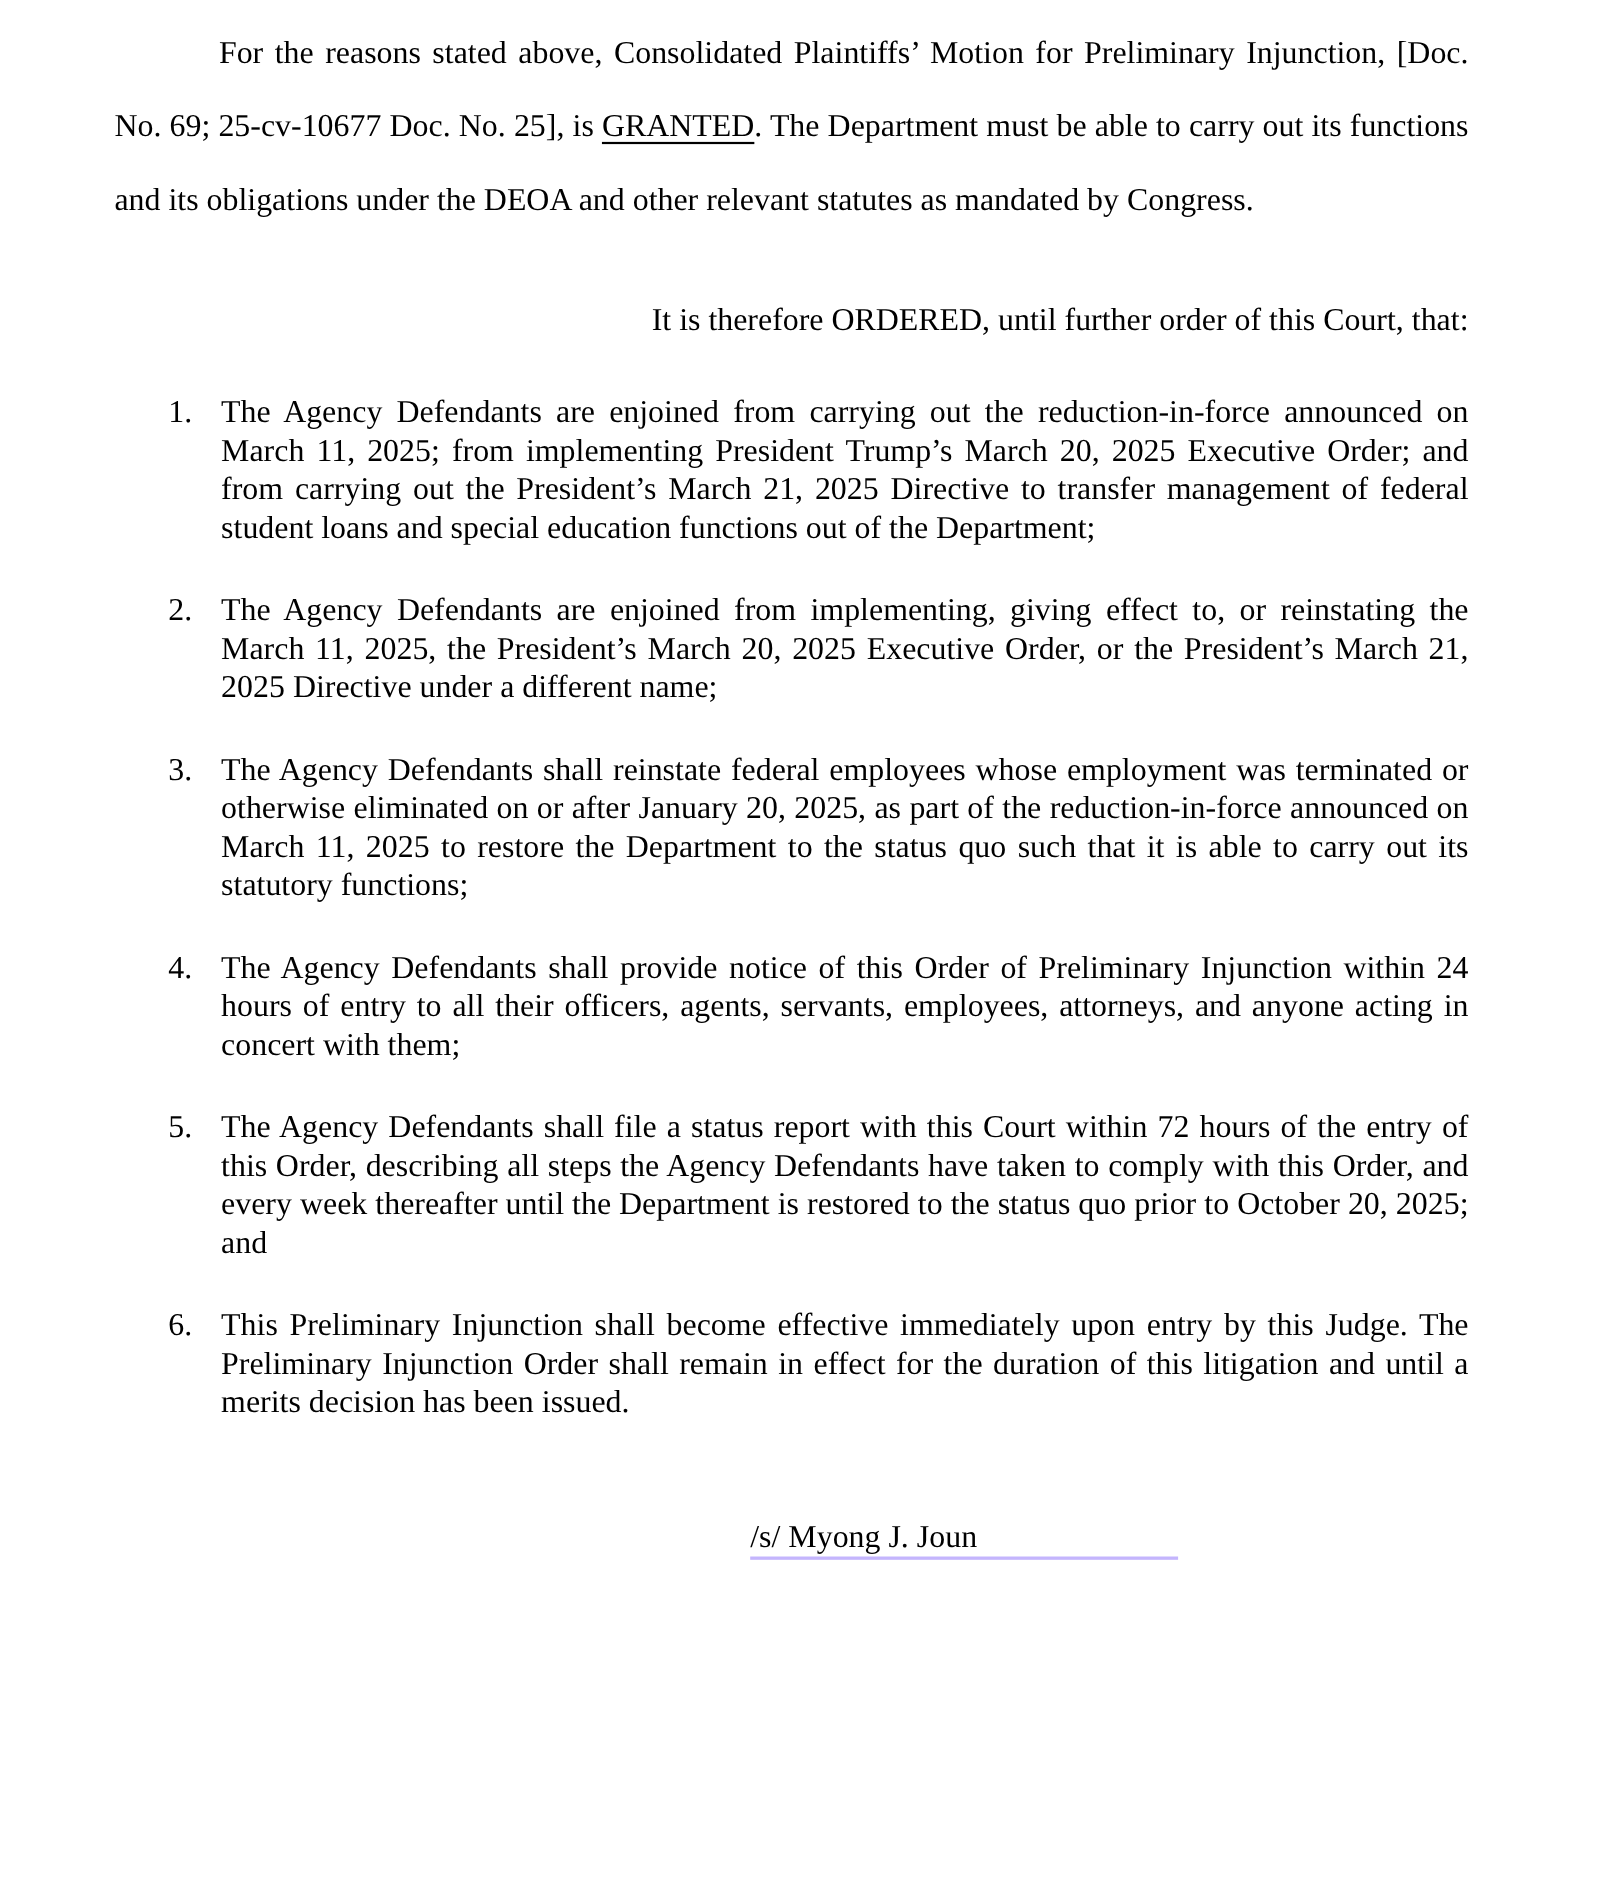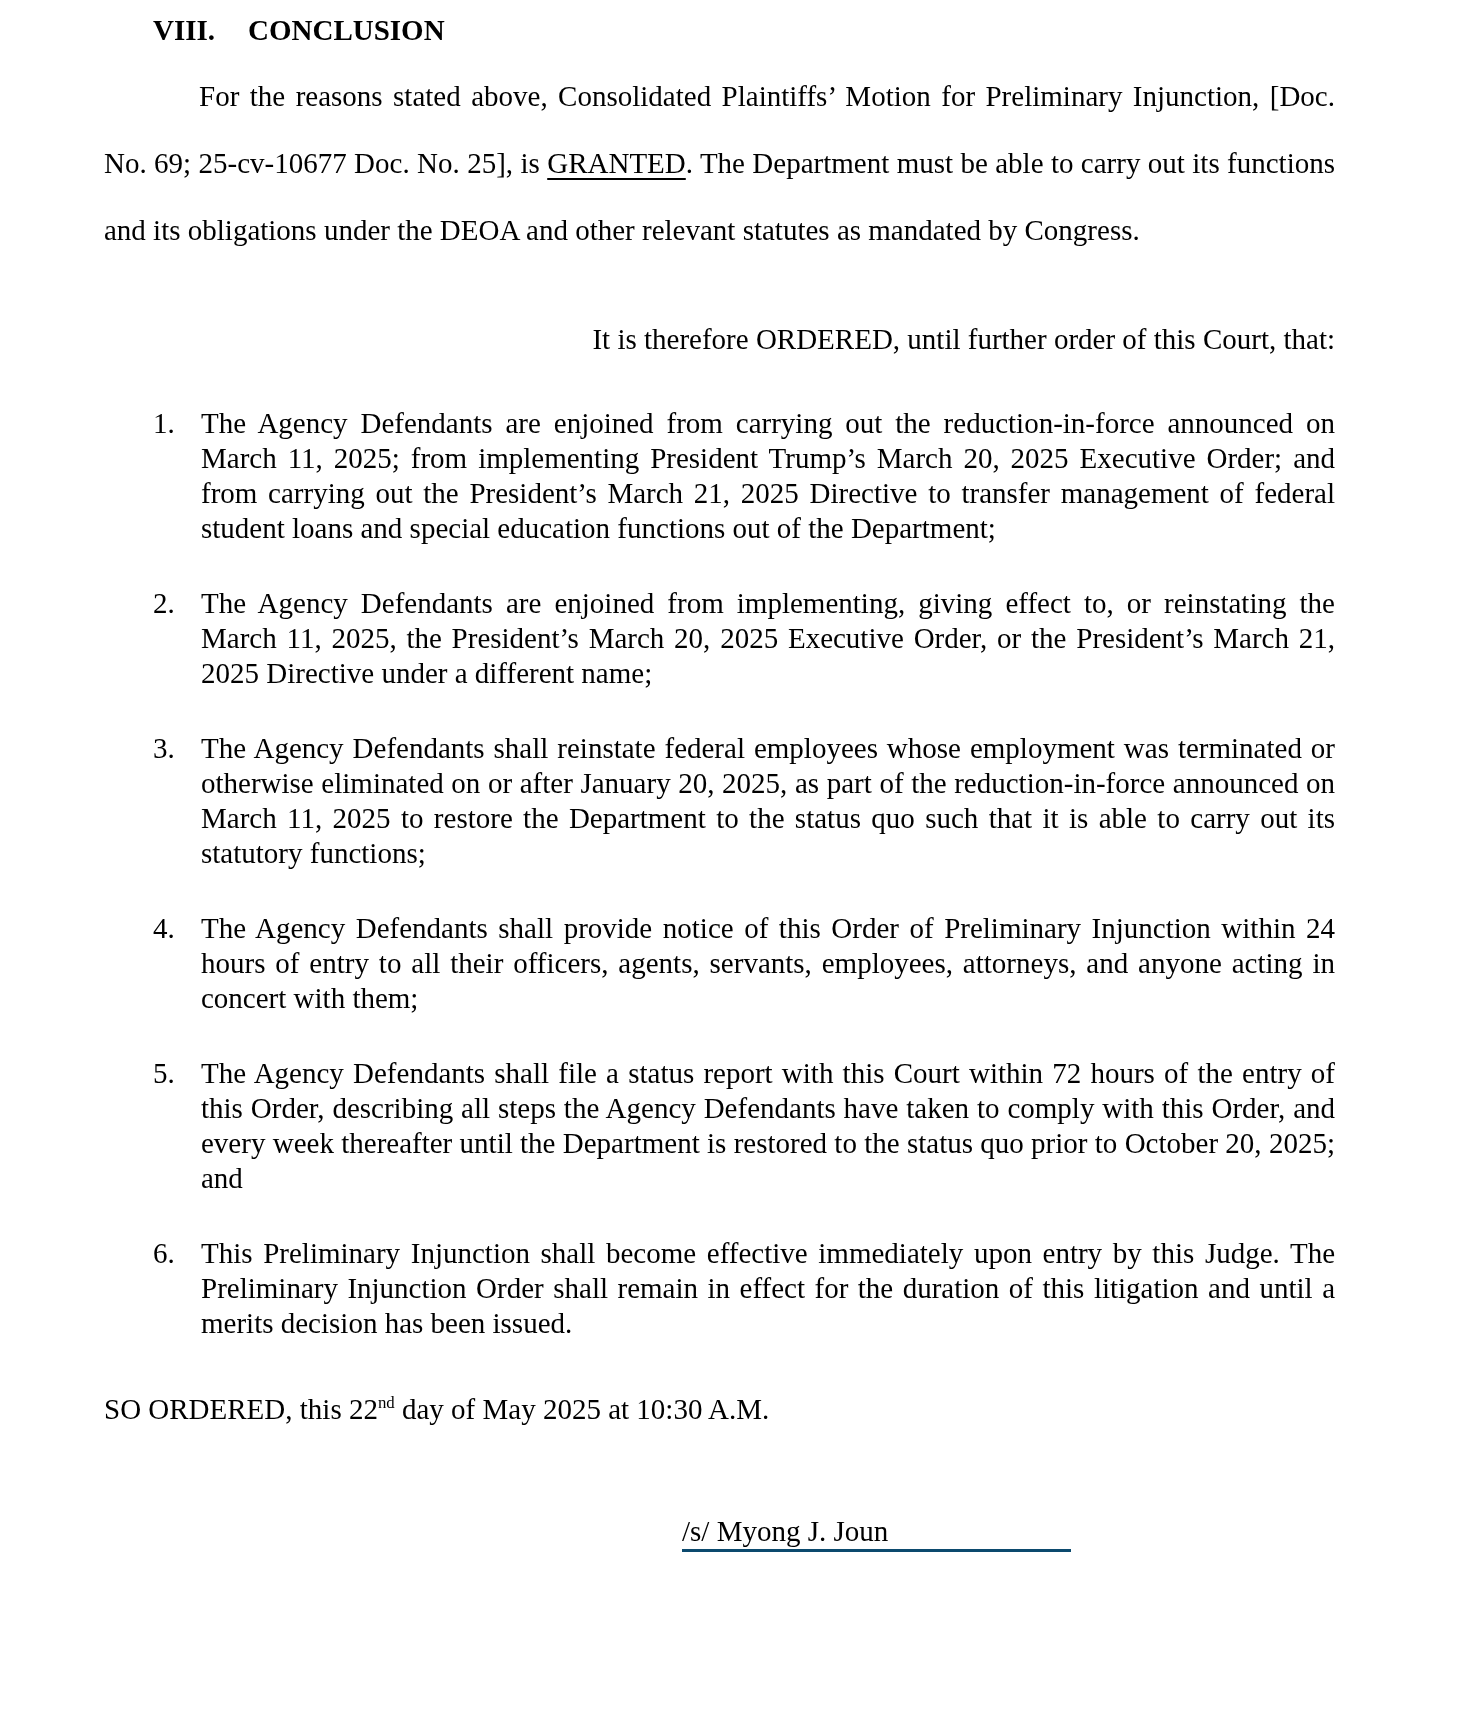--- a/index.html
+++ b/index.html
@@ -75,35 +75,32 @@
     line-height: 0;
   }
   .sig-block {
     margin-top: 87px;
     margin-left: 578px;
     line-height: 35px;
   }
   .sig-line {
     display: inline-block;
     width: 389px;
-    border-bottom: 3px solid #0c4a6e;
+    border-bottom: 3px solid #c4b5fd;
     white-space: nowrap;
   }
   .sig-title {
     margin-top: 4px;
   }
 </style>
 </head>
 <body>
 
 <div class="page">
 
-  <div class="heading">
-    <span class="hnum">VIII.</span><span>CONCLUSION</span>
-  </div>
 
   <div class="para-intro">
     <span>For the reasons stated above, Consolidated Plaintiffs’ Motion for Preliminary Injunction, [Doc. No. 69; 25-cv-10677 Doc. No. 25], is </span><span class="granted">GRANTED</span><span>.  The Department must be able to carry out its functions and its obligations under the DEOA and other relevant statutes as mandated by Congress.</span>
   </div>
 
   <div class="para-order-intro">It is therefore ORDERED, until further order of this Court, that:</div>
 
   <div class="olist">
 
     <div class="oitem">
@@ -131,21 +128,18 @@
       <div class="txt">The Agency Defendants shall file a status report with this Court within 72 hours of the entry of this Order, describing all steps the Agency Defendants have taken to comply with this Order, and every week thereafter until the Department is restored to the status quo prior to October 20, 2025; and</div>
     </div>
 
     <div class="oitem">
       <div class="num">6.</div>
       <div class="txt">This Preliminary Injunction shall become effective immediately upon entry by this Judge. The Preliminary Injunction Order shall remain in effect for the duration of this litigation and until a merits decision has been issued.</div>
     </div>
 
   </div>
 
-  <div class="so-ordered">
-    <span>SO ORDERED, this 22</span><sup>nd</sup><span> day of May 2025 at 10:30 A.M.</span>
-  </div>
 
   <div class="sig-block">
     <span class="sig-line"><span>/s/ Myong J. Joun</span></span>
   </div>
 
 </div>
 
 </body></html>

